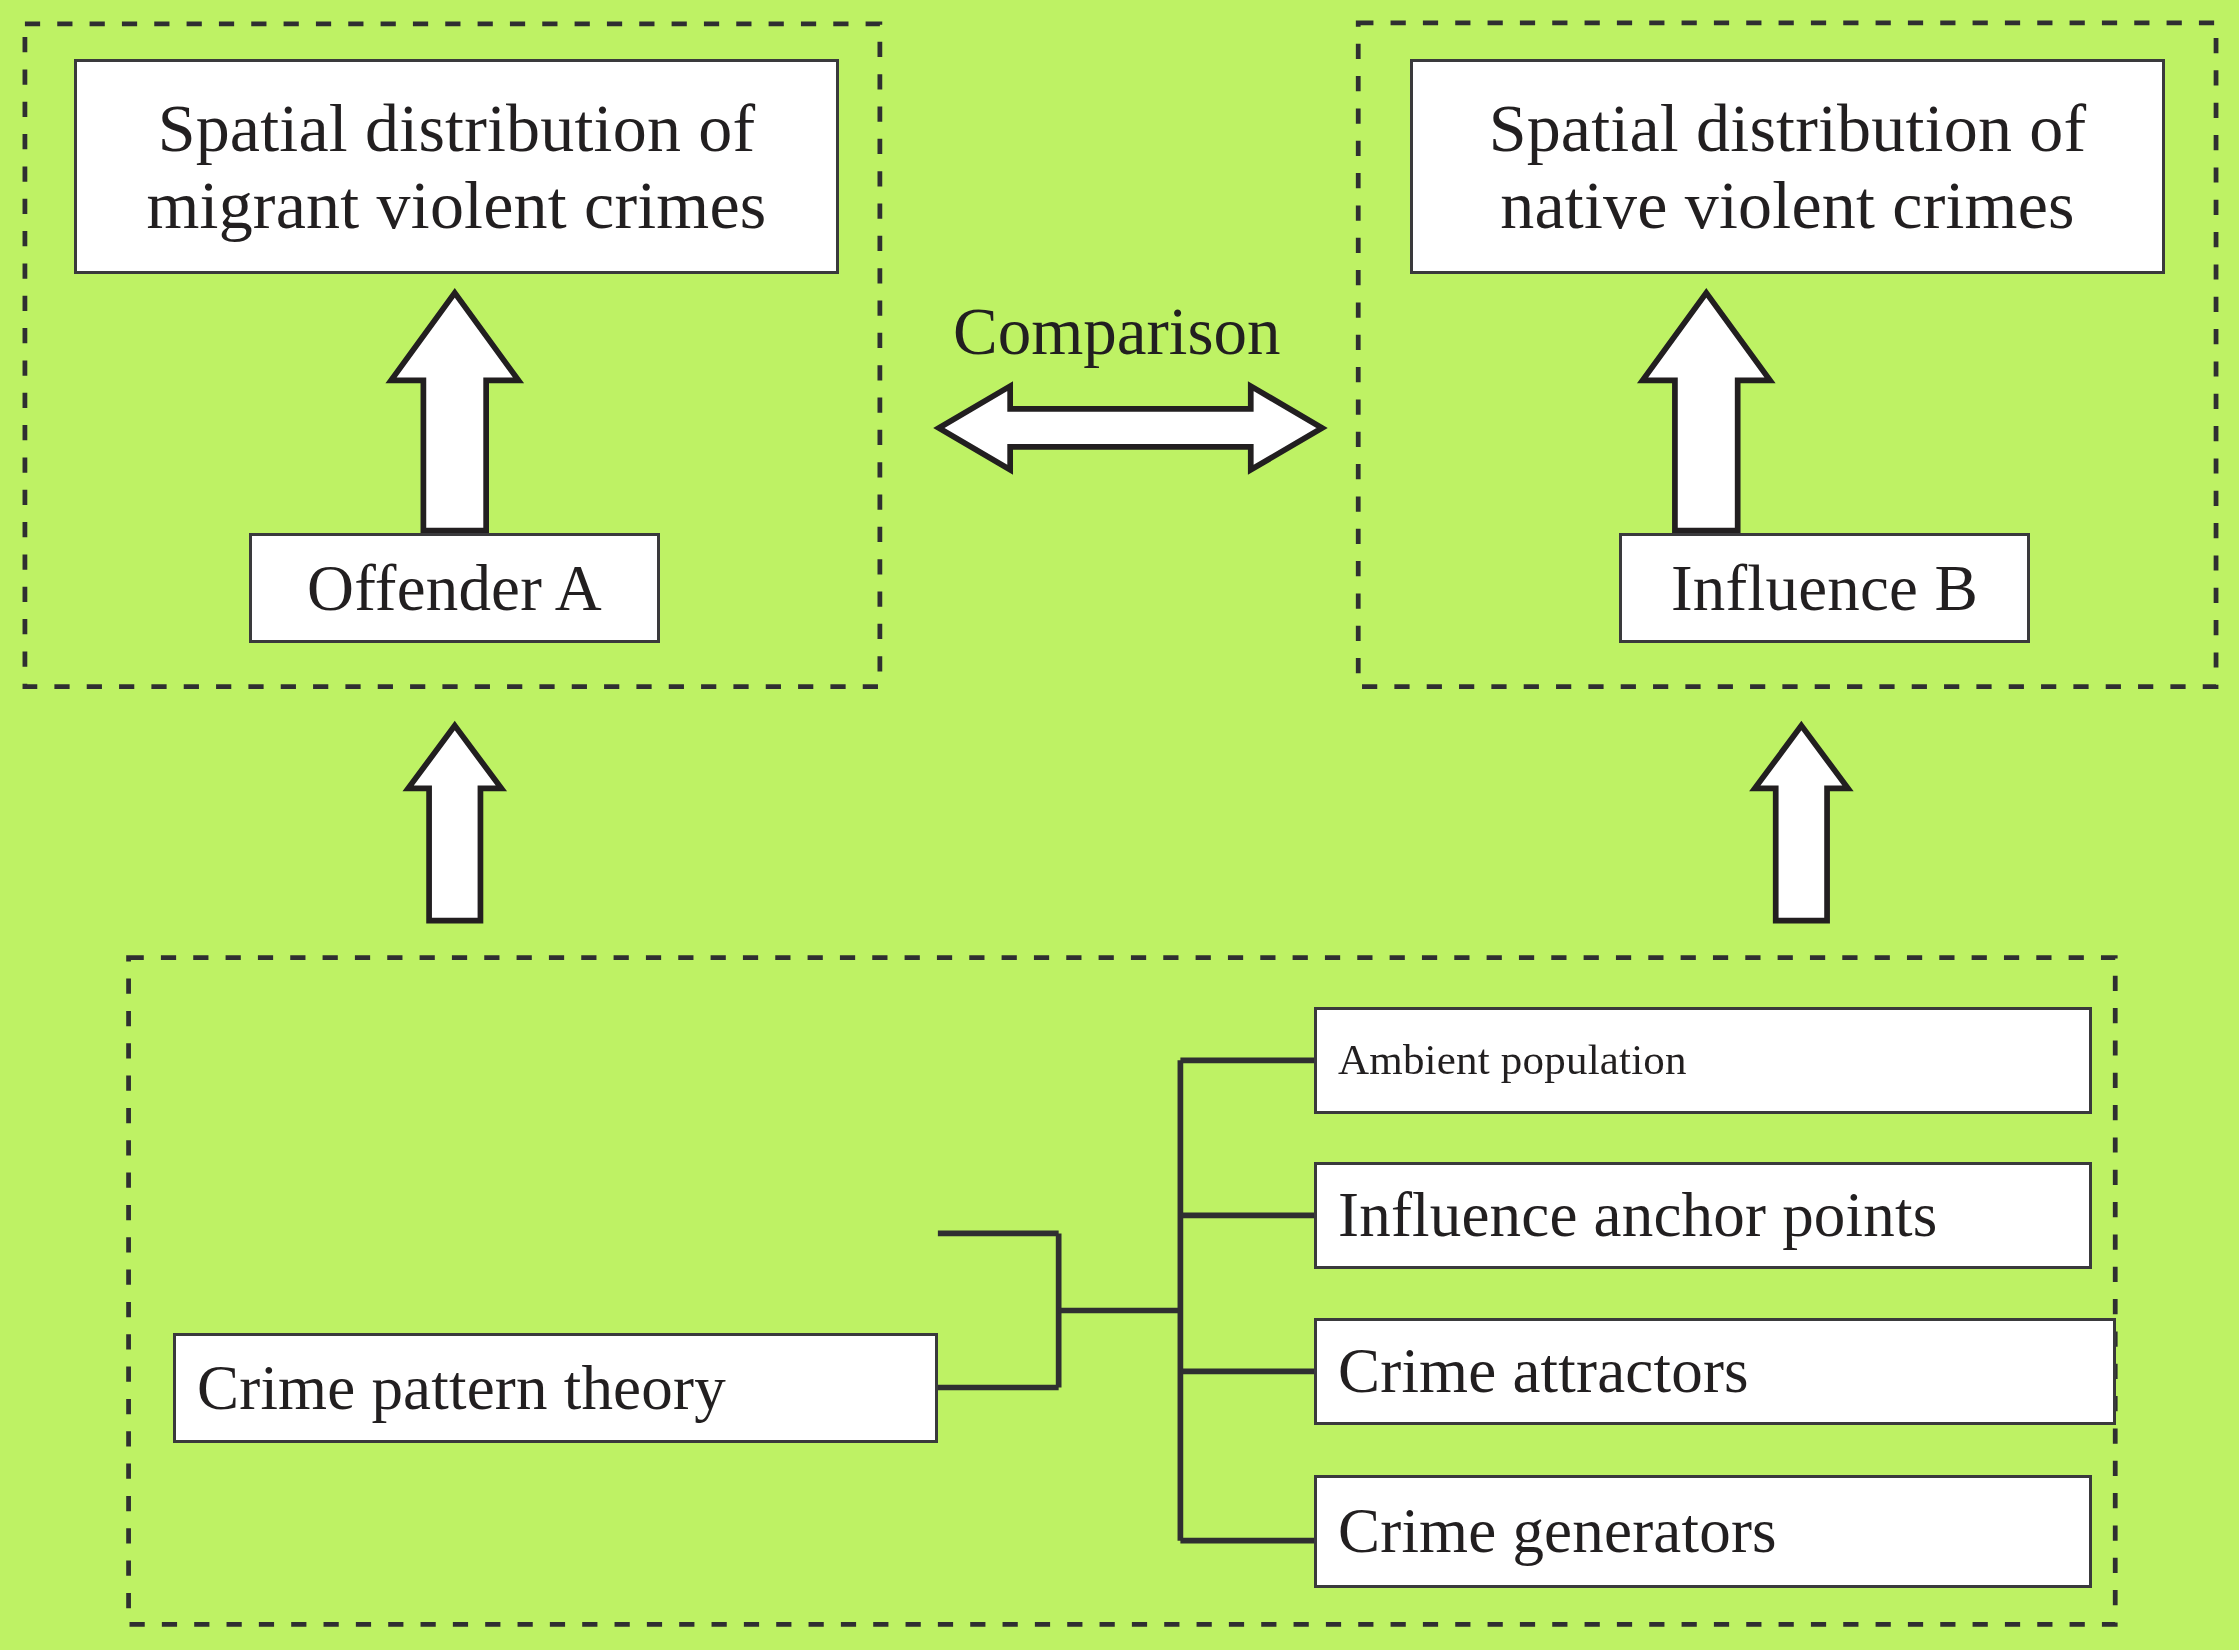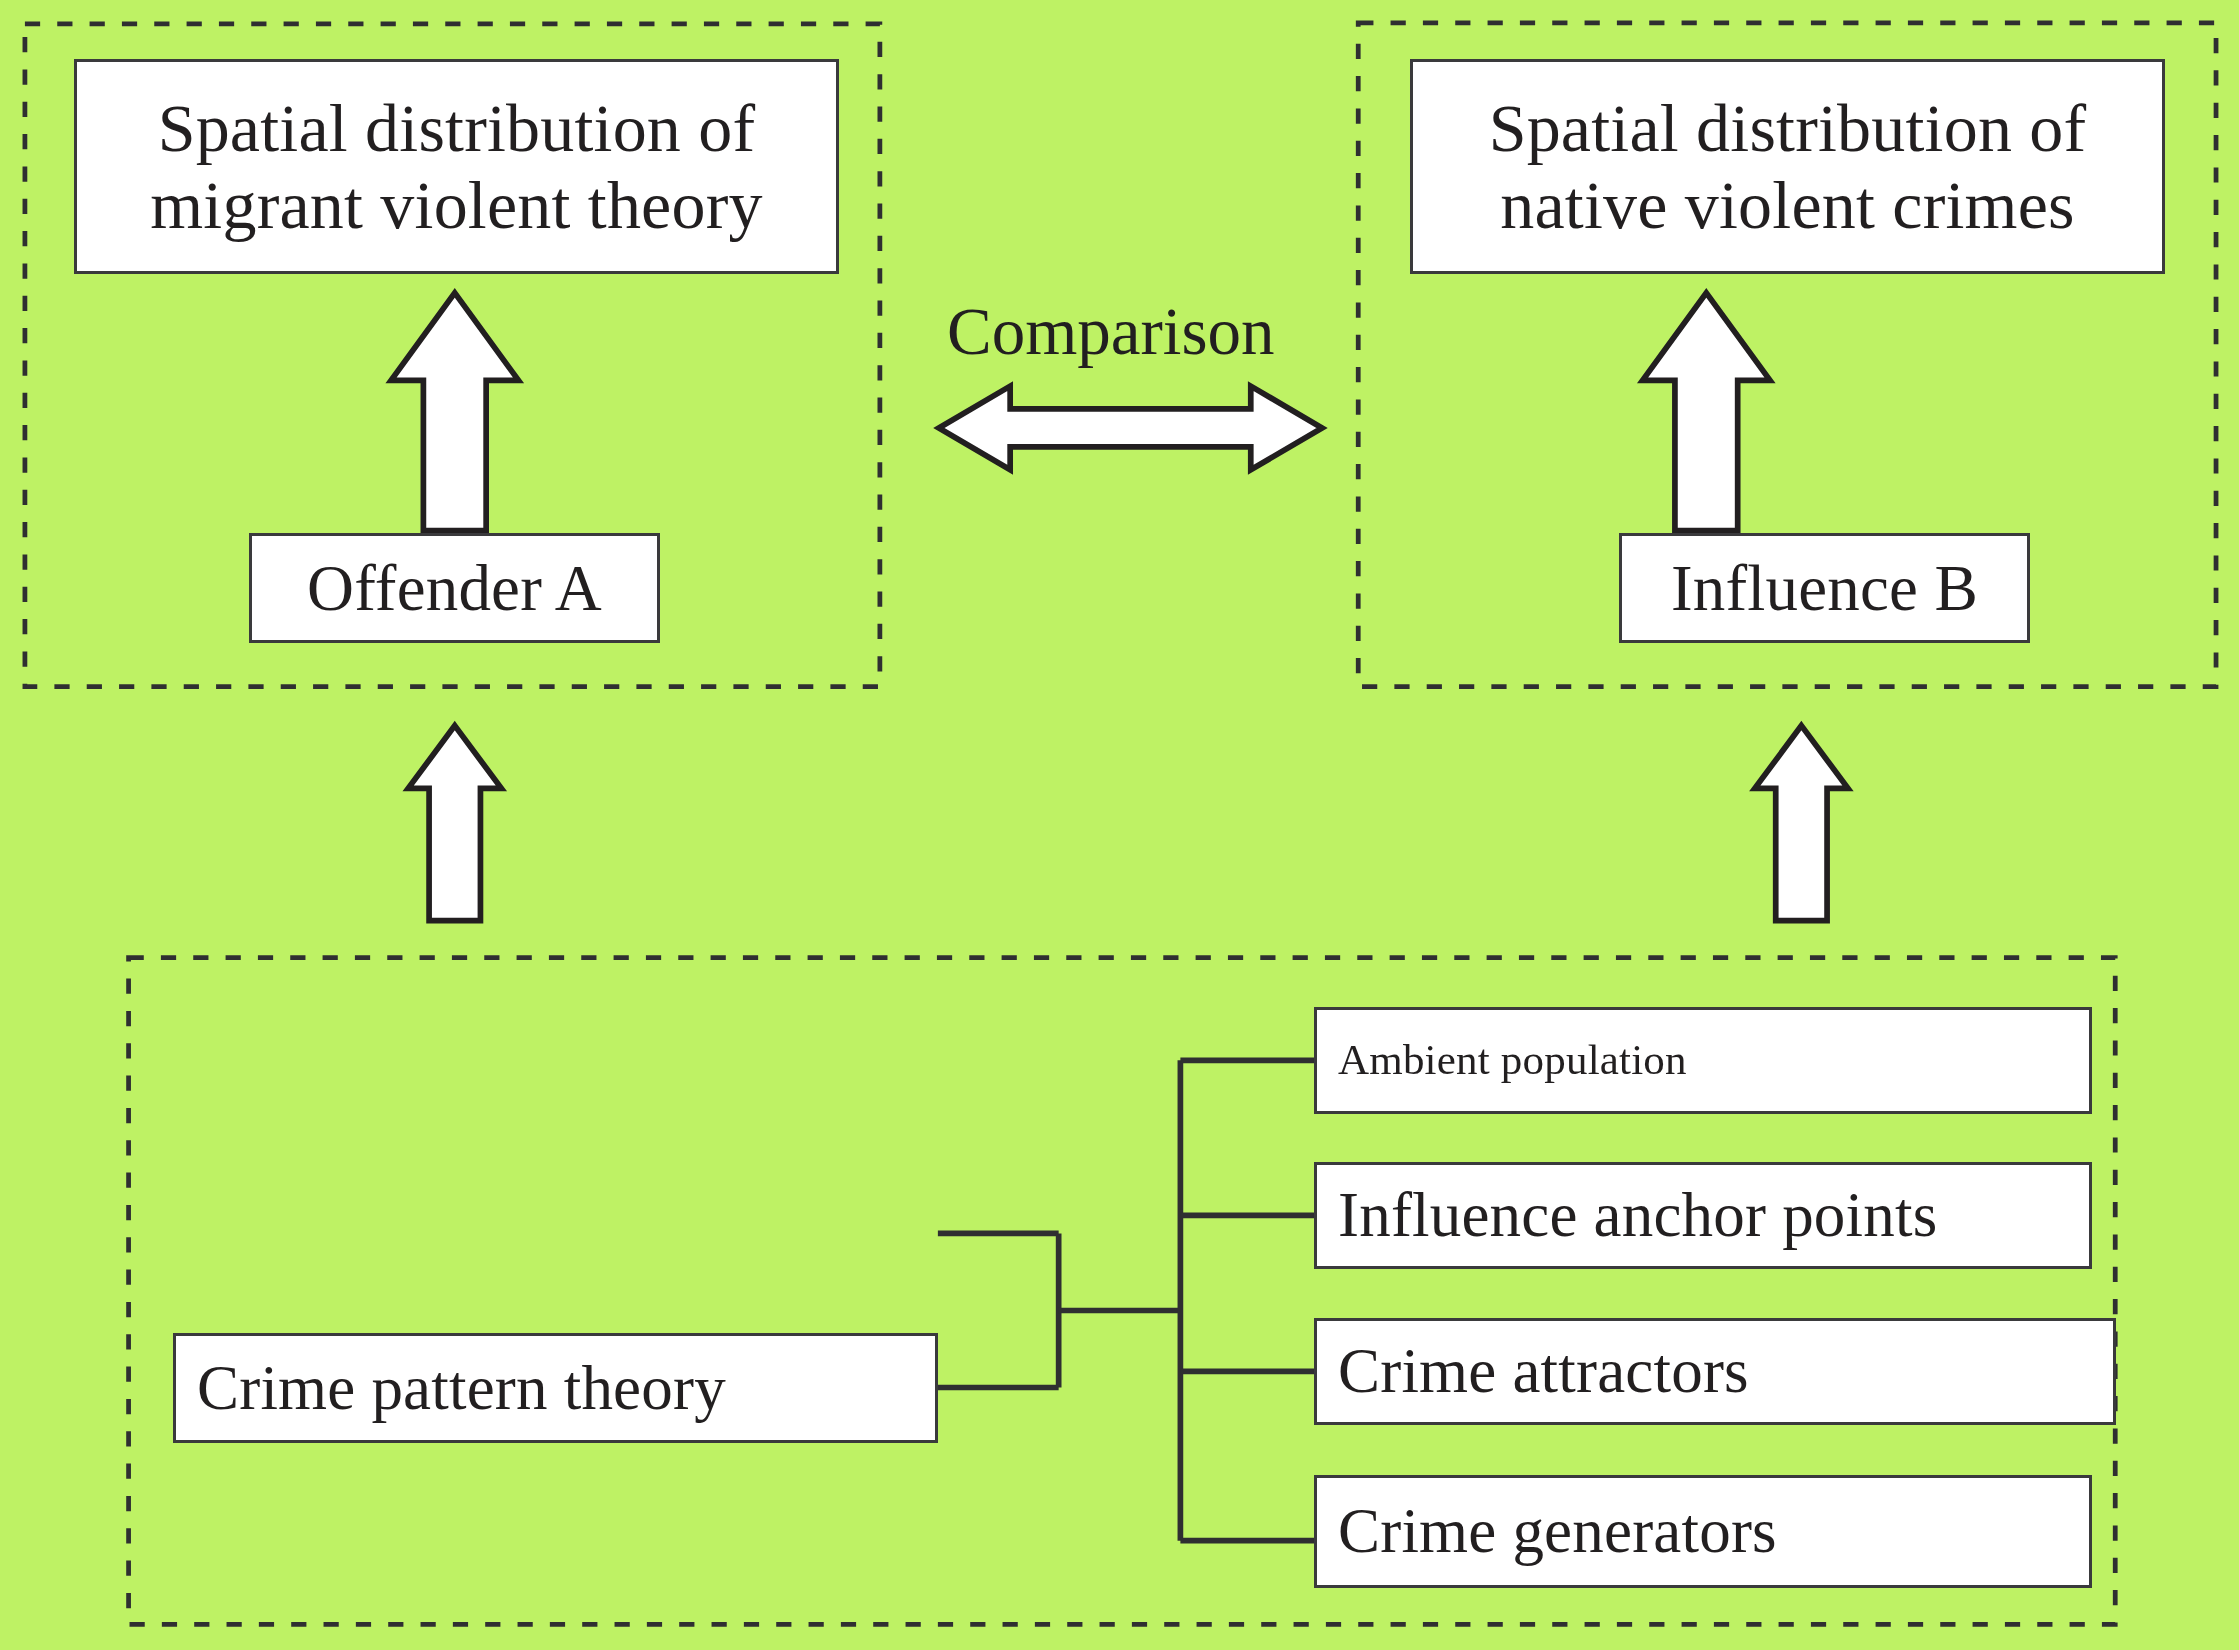--- a/index.html
+++ b/index.html
@@ -38,20 +38,21 @@
   }
   .node-box.left-align {
     justify-content: flex-start;
     padding-left: 21px;
     text-align: left;
   }
   .free-label {
     position: absolute;
     color: #221f20;
     white-space: nowrap;
+    margin-left: 6px;
   }
 </style>
 </head>
 <body>
 
 <div id="canvas">
 
   <svg id="vector-layer" viewBox="0 0 2355 1735">
 
     <rect x="26" y="25" width="899" height="697" fill="none" stroke="#2f2f31" stroke-width="5" stroke-dasharray="16 18" stroke-linecap="butt"></rect>
@@ -82,21 +83,21 @@
     <path d="M 1241 1115 H 1382" fill="none" stroke="#2f2f31" stroke-width="6"></path>
     <path d="M 1241 1278 H 1382" fill="none" stroke="#2f2f31" stroke-width="6"></path>
     <path d="M 1241 1442 H 1382" fill="none" stroke="#2f2f31" stroke-width="6"></path>
     <path d="M 1241 1620 H 1382" fill="none" stroke="#2f2f31" stroke-width="6"></path>
 
   </svg>
 
   <div class="node-box" style="left:74px; top:59px; width:765px; height:215px; font-size:68px;">
     <span>
       <span>Spatial distribution of</span><br>
-      <span>migrant violent theory</span>
+      <span>migrant violent crimes</span>
     </span>
   </div>
 
   <div class="node-box" style="left:249px; top:533px; width:411px; height:110px; font-size:65px;">
     <span>Offender A</span>
   </div>
 
   <div class="node-box" style="left:1410px; top:59px; width:755px; height:215px; font-size:68px;">
     <span>
       <span>Spatial distribution of</span><br>

